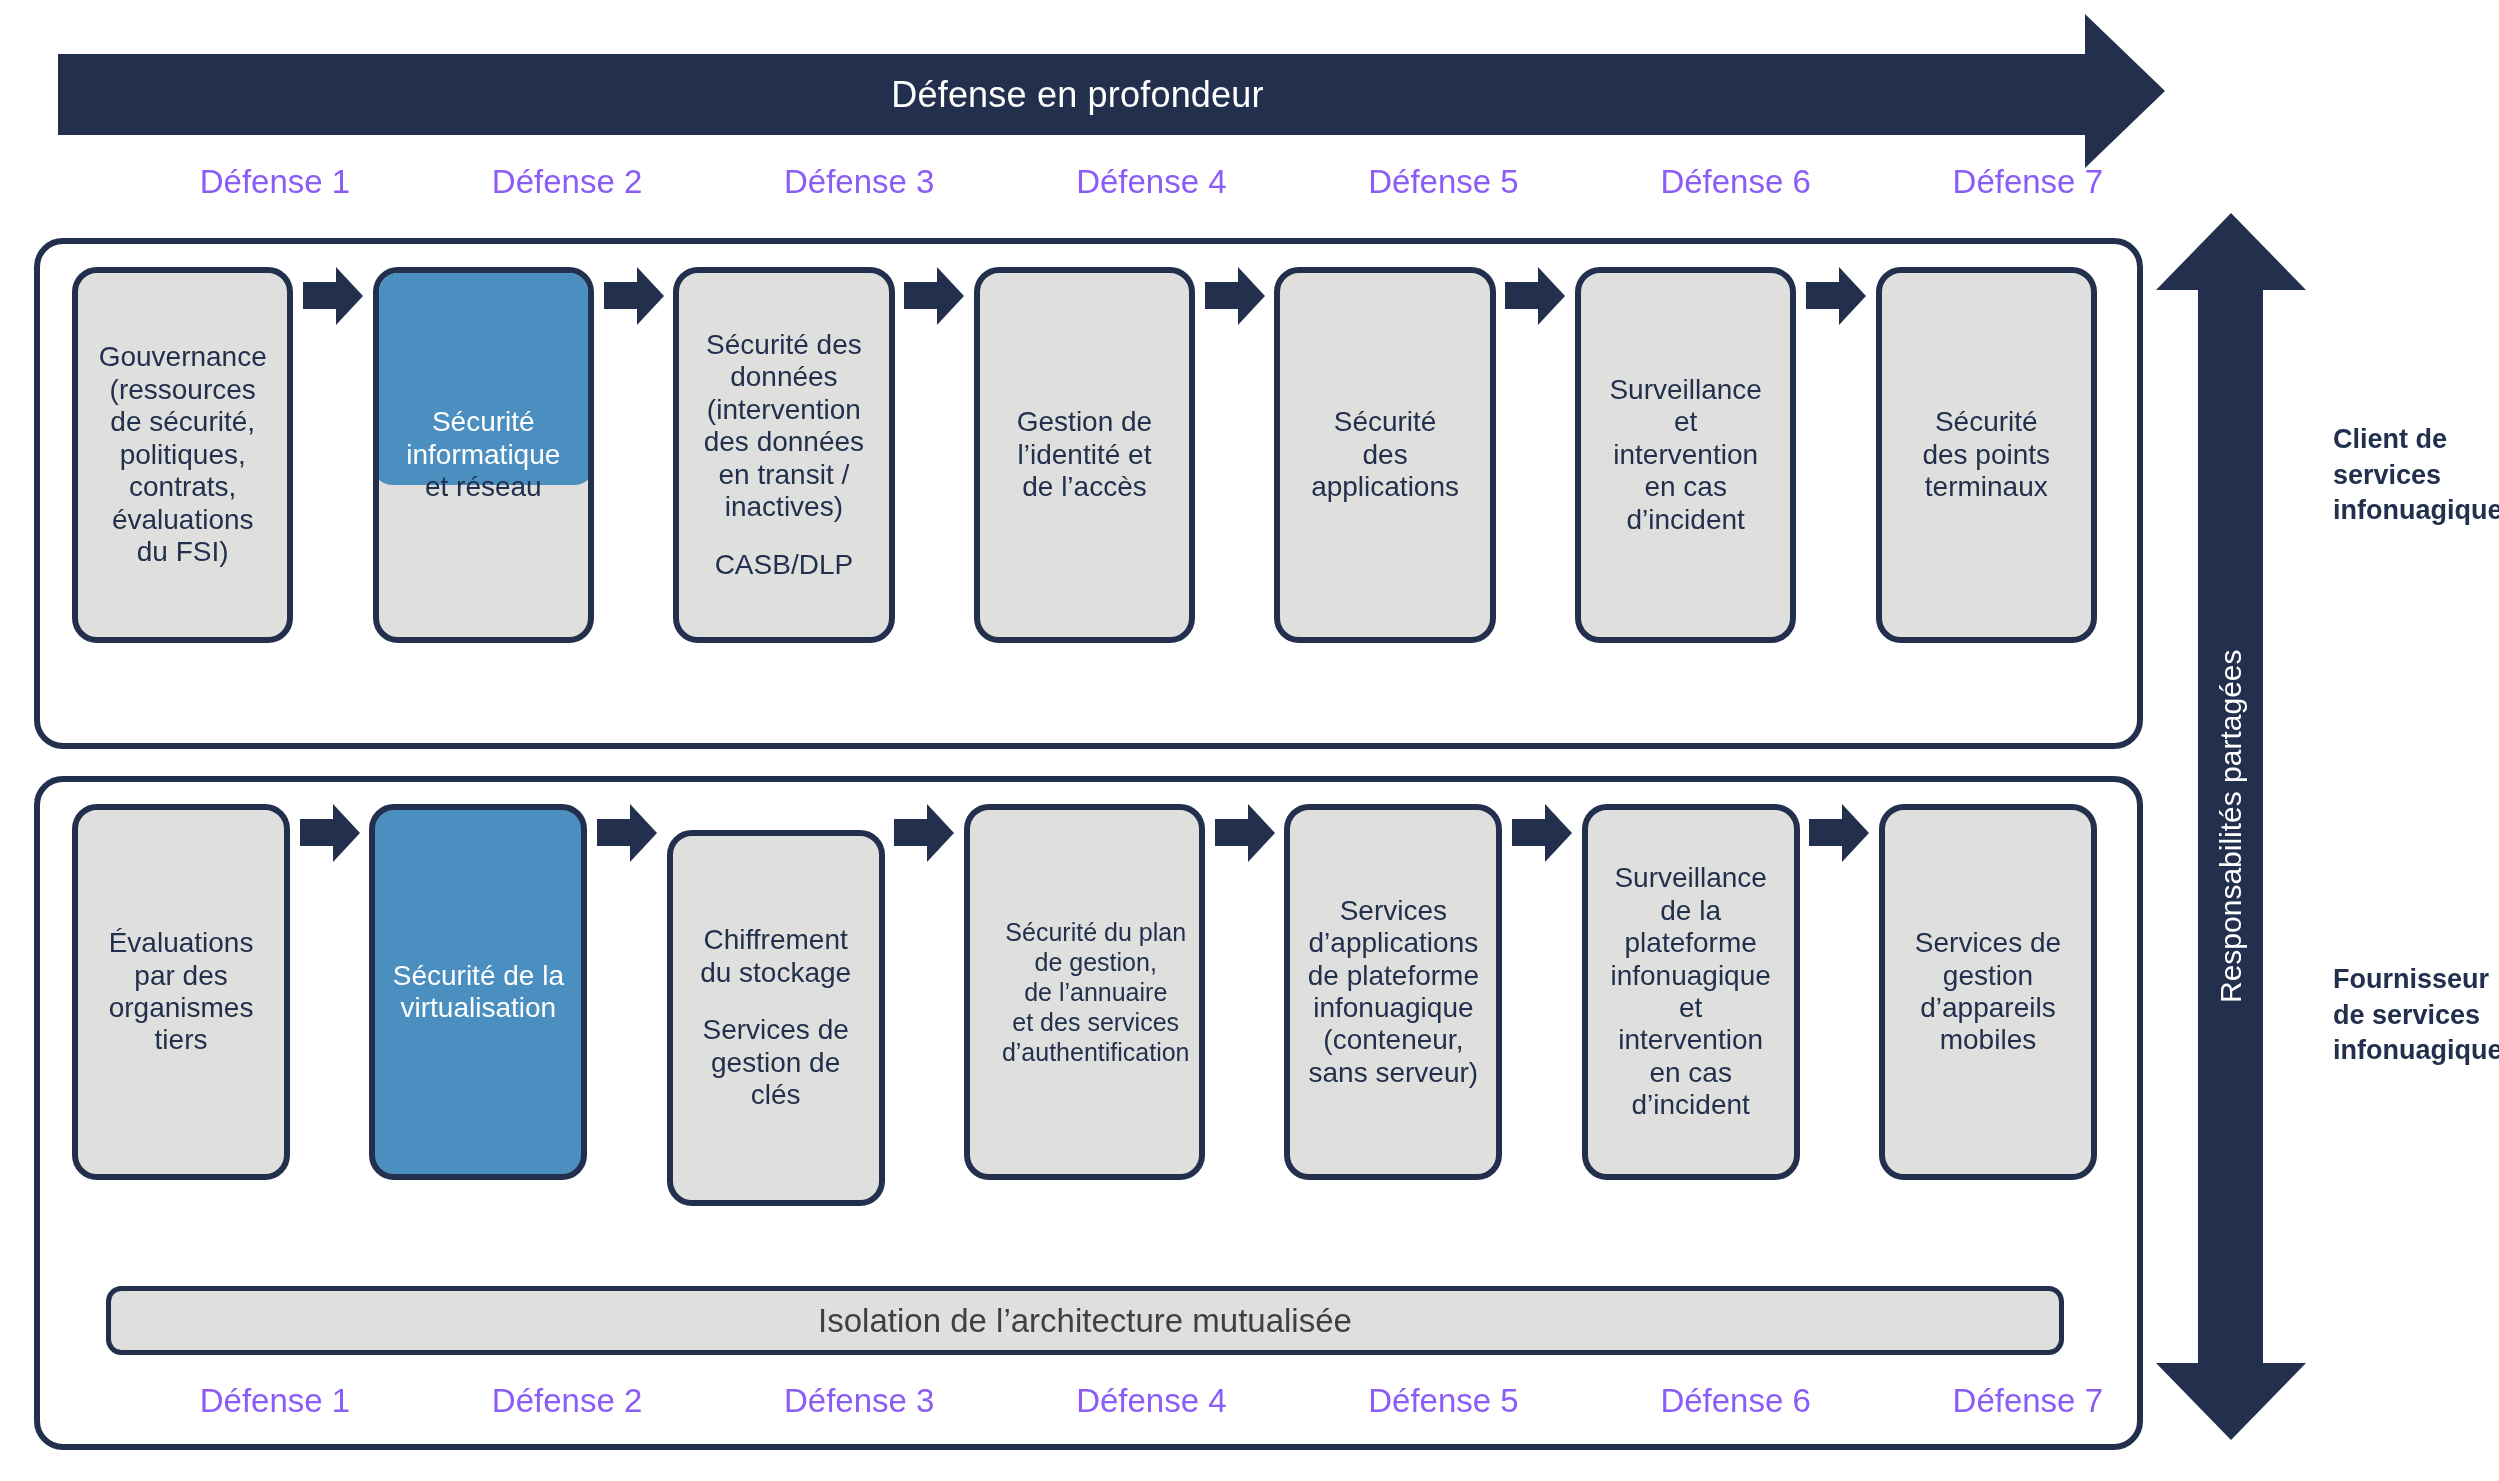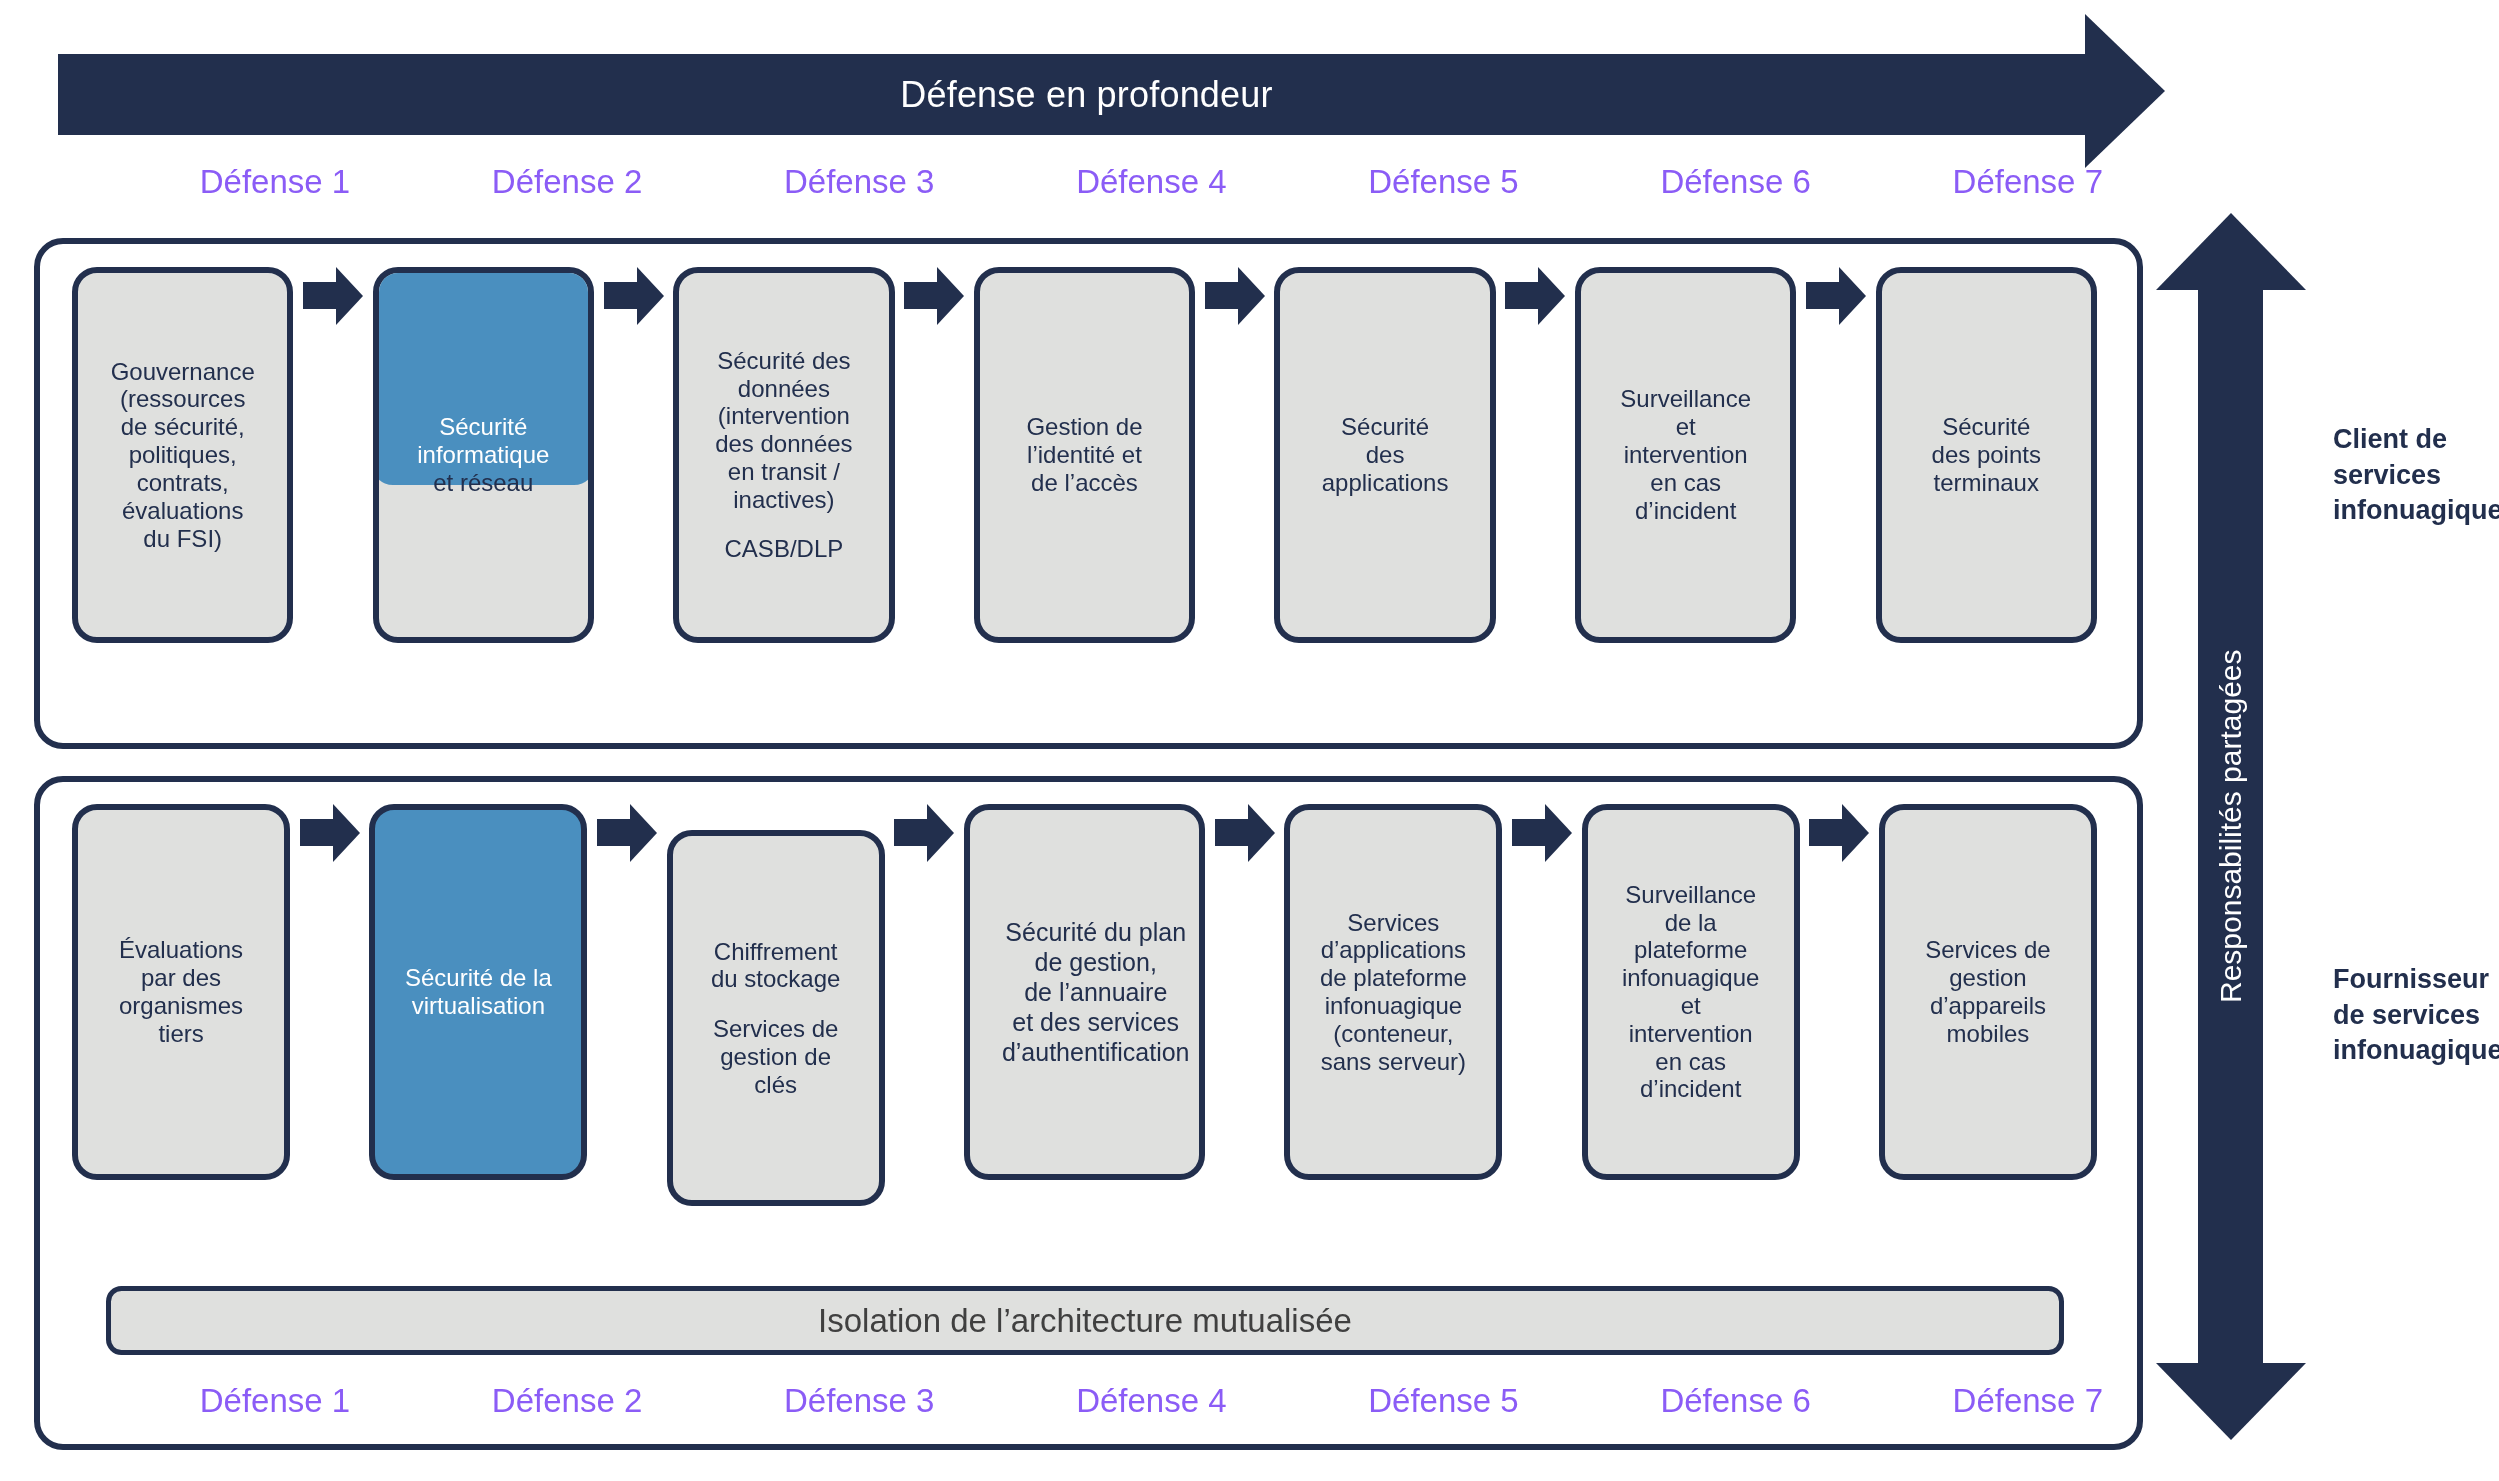--- a/index.html
+++ b/index.html
@@ -16,21 +16,21 @@
     position:absolute;left:0;top:40px;width:2027px;height:81px;
     background:#222F4D;
   }
   #top-arrow .head{
     position:absolute;left:2027px;top:0;width:0;height:0;
     border-top:77px solid transparent;
     border-bottom:77px solid transparent;
     border-left:80px solid #222F4D;
   }
   #top-arrow .caption{
-    position:absolute;left:15px;top:40px;width:2027px;height:81px;
+    position:absolute;left:6px;top:40px;width:2027px;height:81px;
     display:flex;align-items:center;justify-content:center;
     color:#ffffff;font-size:36px;letter-spacing:0.2px;
   }
 
   
   .col-header-row{left:58px;width:2045px;height:50px;display:flex;}
   .col-header-row > div{flex:1;text-align:right;font-size:33px;color:#8b5cf6;}
   #headers-top{top:163px;}
   #headers-bottom{top:1382px;}
 
@@ -48,21 +48,21 @@
 
   .cell{display:flex;align-items:center;}
   .card{
     position:relative;
     box-sizing:border-box;
     background:#DFE0DE;
     border:6.7px solid #222F4D;
     border-radius:25px;
     display:flex;align-items:center;justify-content:center;
     text-align:center;
-    font-size:24px;line-height:1.16;
+    font-size:28px;line-height:1.16;
     color:#222F4D;
     padding:5.8px 9.6px;
     overflow:hidden;
   }
   .card.small{font-size:25px;line-height:1.2;}
   .card.accent{background:#4A8FBF;color:#ffffff;}
   .card .lines{position:relative;z-index:2;width:100%;}
   .card .ln{display:block;}
   .card .blank{display:block;height:.9em;}
 

